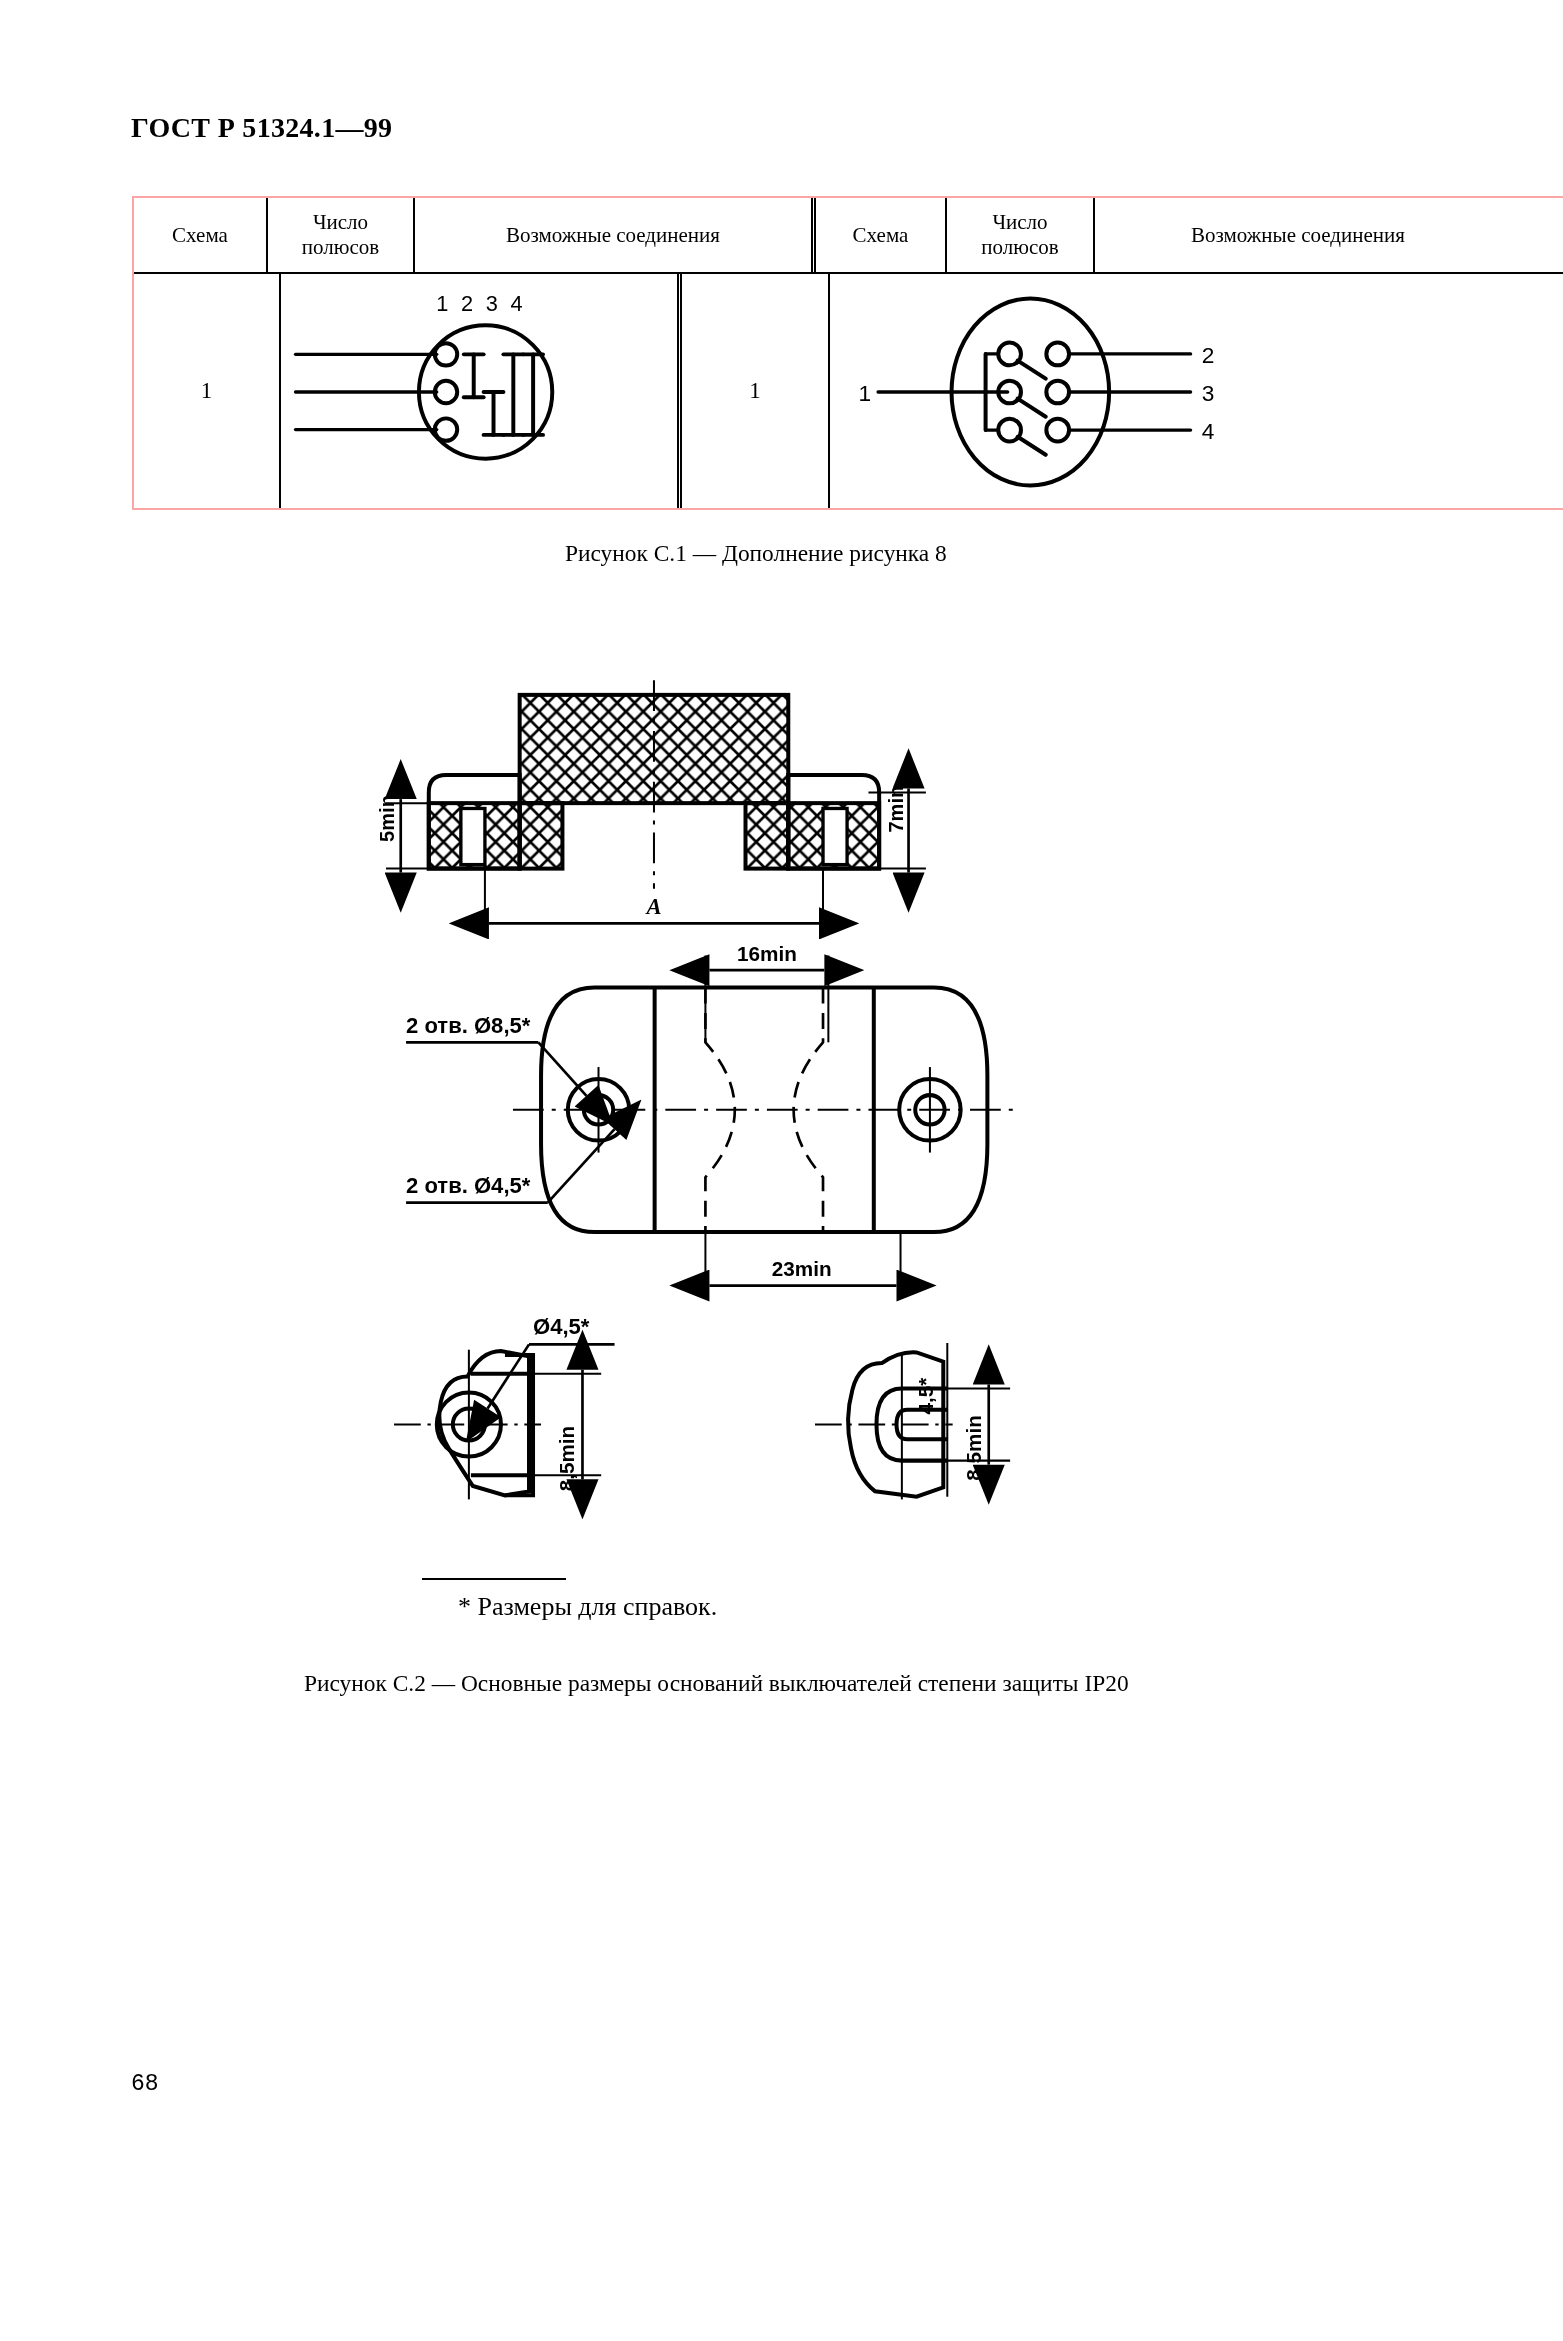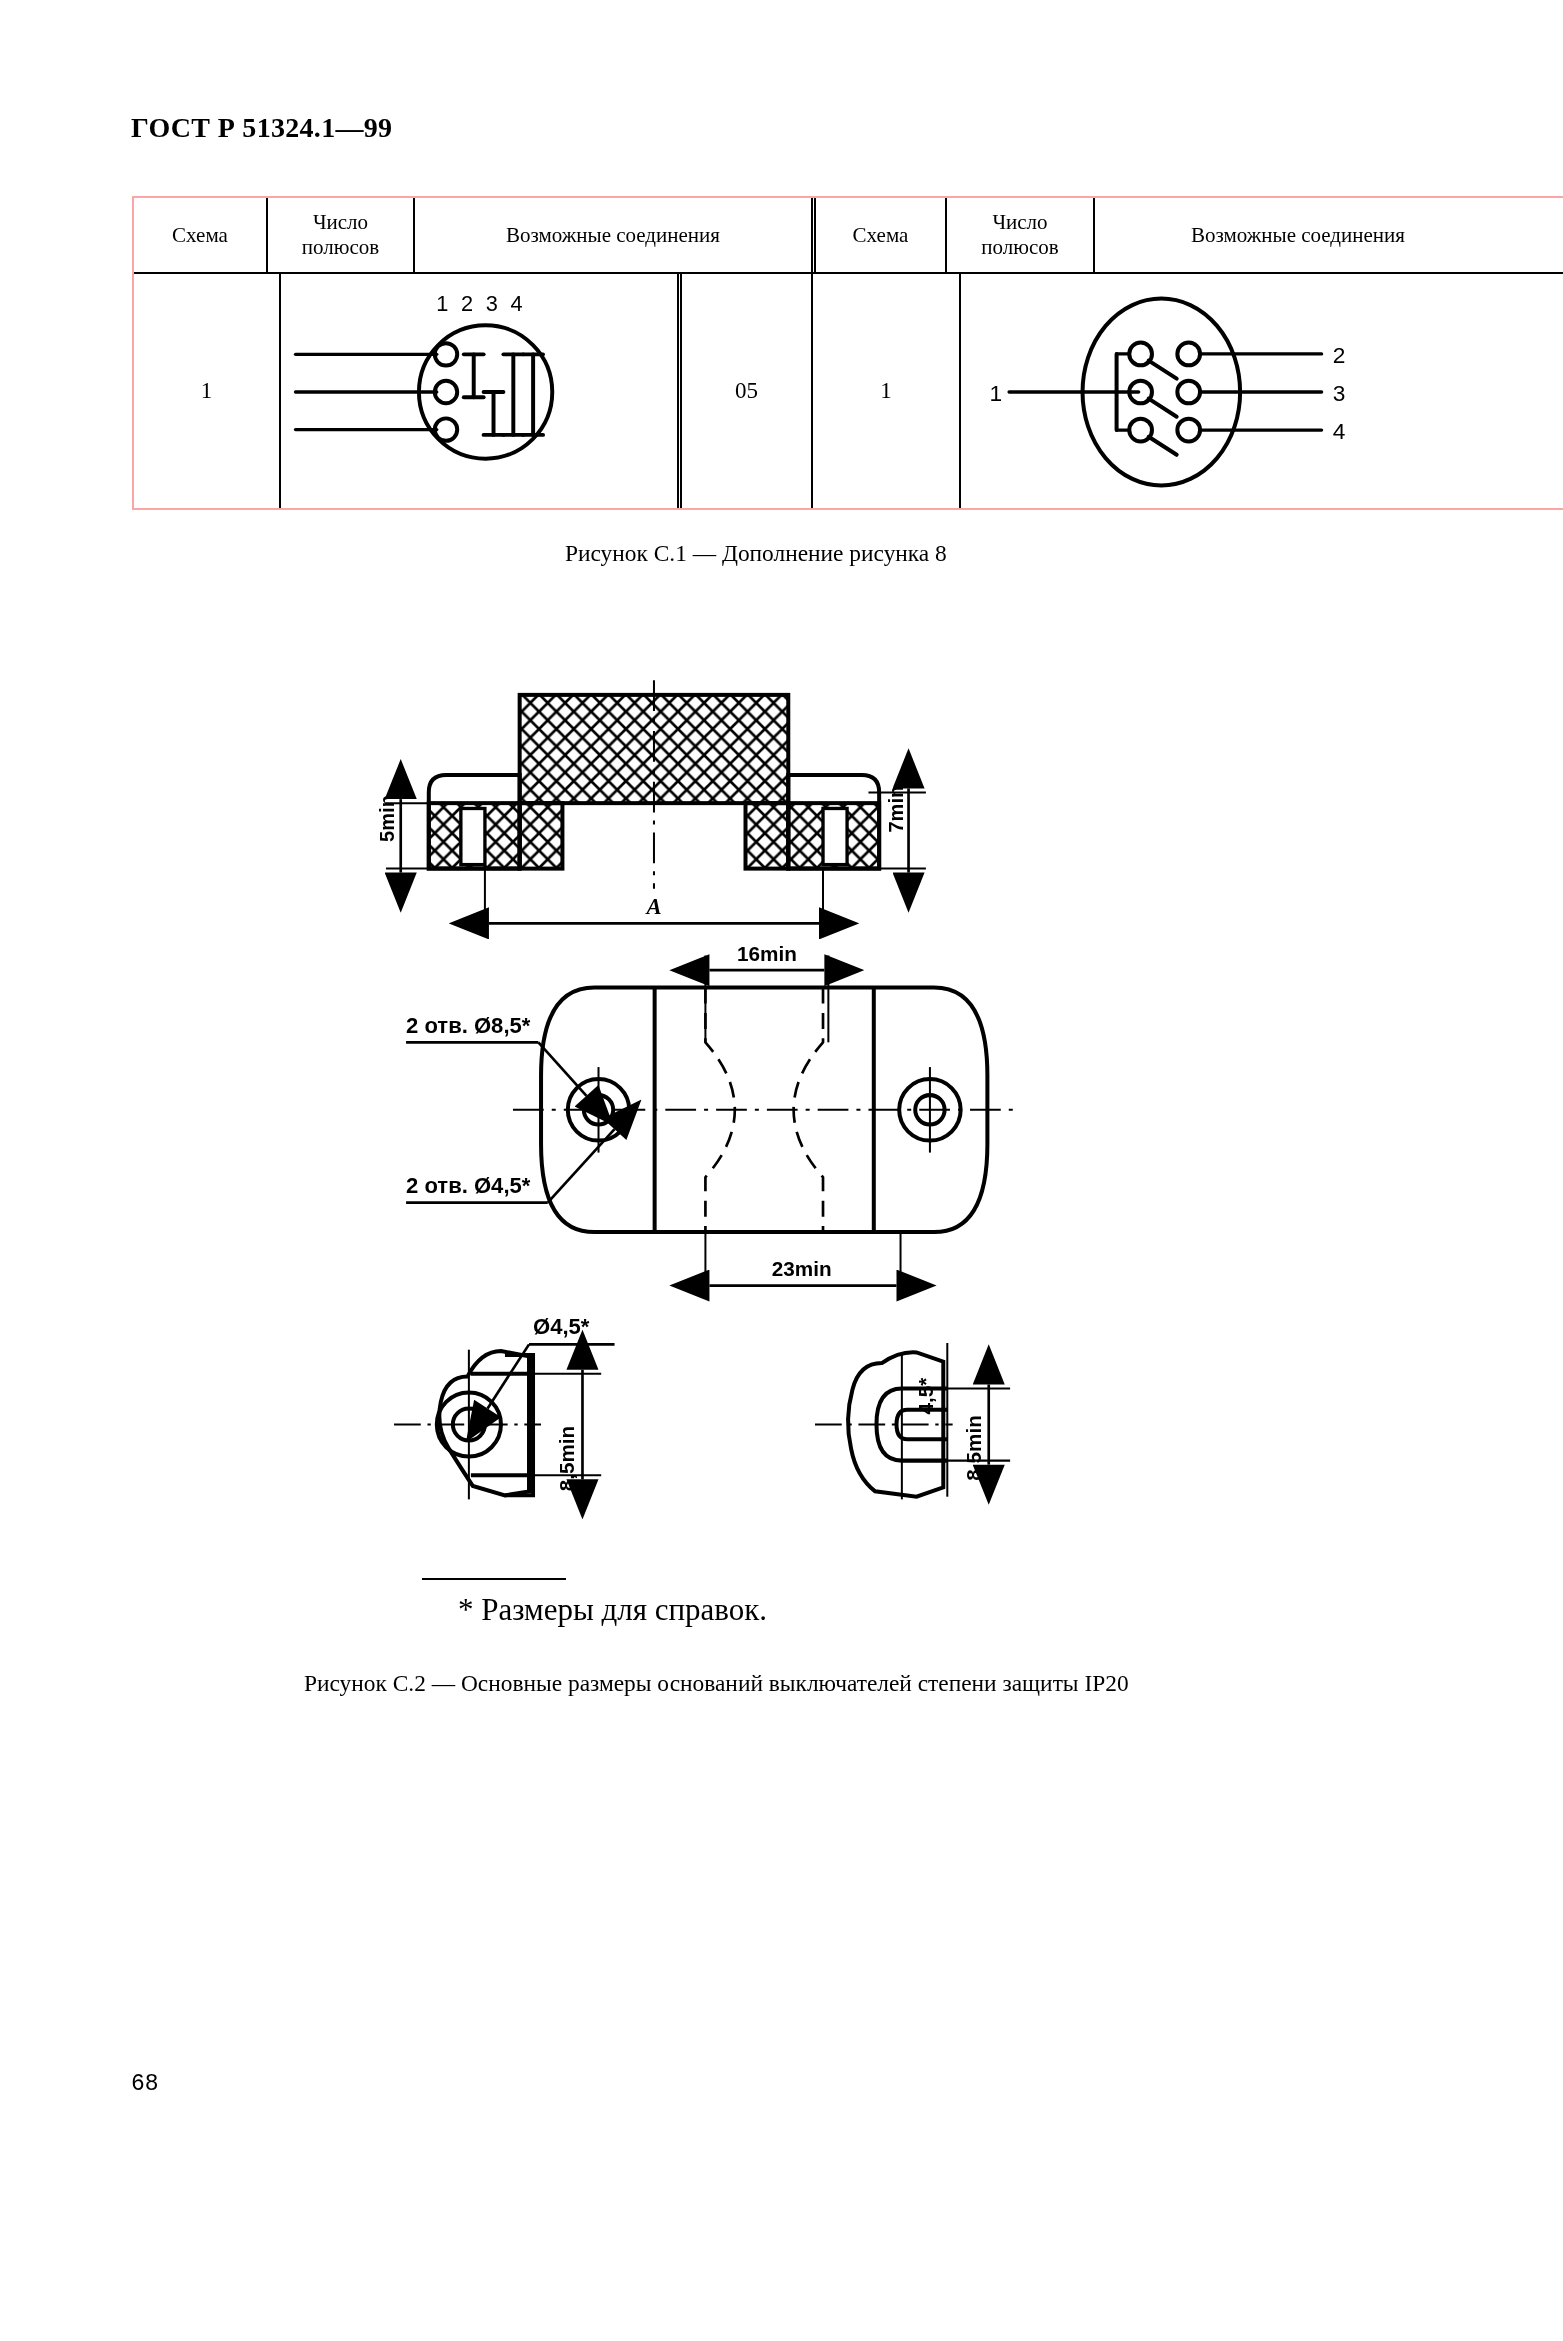--- a/index.html
+++ b/index.html
@@ -108,21 +108,21 @@
     top: 1578px;
     width: 144px;
     height: 2px;
     background: #000;
   }
   .footnote-text {
     position: absolute;
     left: 458px;
     top: 1592px;
     font-family: "Liberation Serif", serif;
-    font-size: 31px;
+    font-size: 26px;
     white-space: nowrap;
   }
 
   
   .drawing {
     position: absolute;
     left: 374px;
     top: 668px;
     width: 882px;
     height: 889px;
@@ -201,23 +201,20 @@
 
               <line x1="382" y1="118" x2="382" y2="240"></line>
               <line x1="367" y1="118" x2="397" y2="118"></line>
               <line x1="367" y1="240" x2="397" y2="240"></line>
             </g>
           </g>
           <text x="303" y="52" font-family="Liberation Sans, sans-serif" font-size="33" text-anchor="middle" letter-spacing="5">1 2 3 4</text>
         </svg>
       </div>
 
-      <div class="cell c-schema2">
-        <span class="body-text">05</span>
-      </div>
 
       <div class="cell c-poles2">
         <span class="body-text">1</span>
       </div>
 
       <div class="cell c-conn2 last diagram-cell">
         <svg width="406" height="232" viewBox="0 0 608 347">
           <g stroke="#000" stroke-width="5" fill="none" stroke-linecap="round">
 
             <ellipse cx="300" cy="175" rx="118" ry="140" stroke-width="6"></ellipse>

